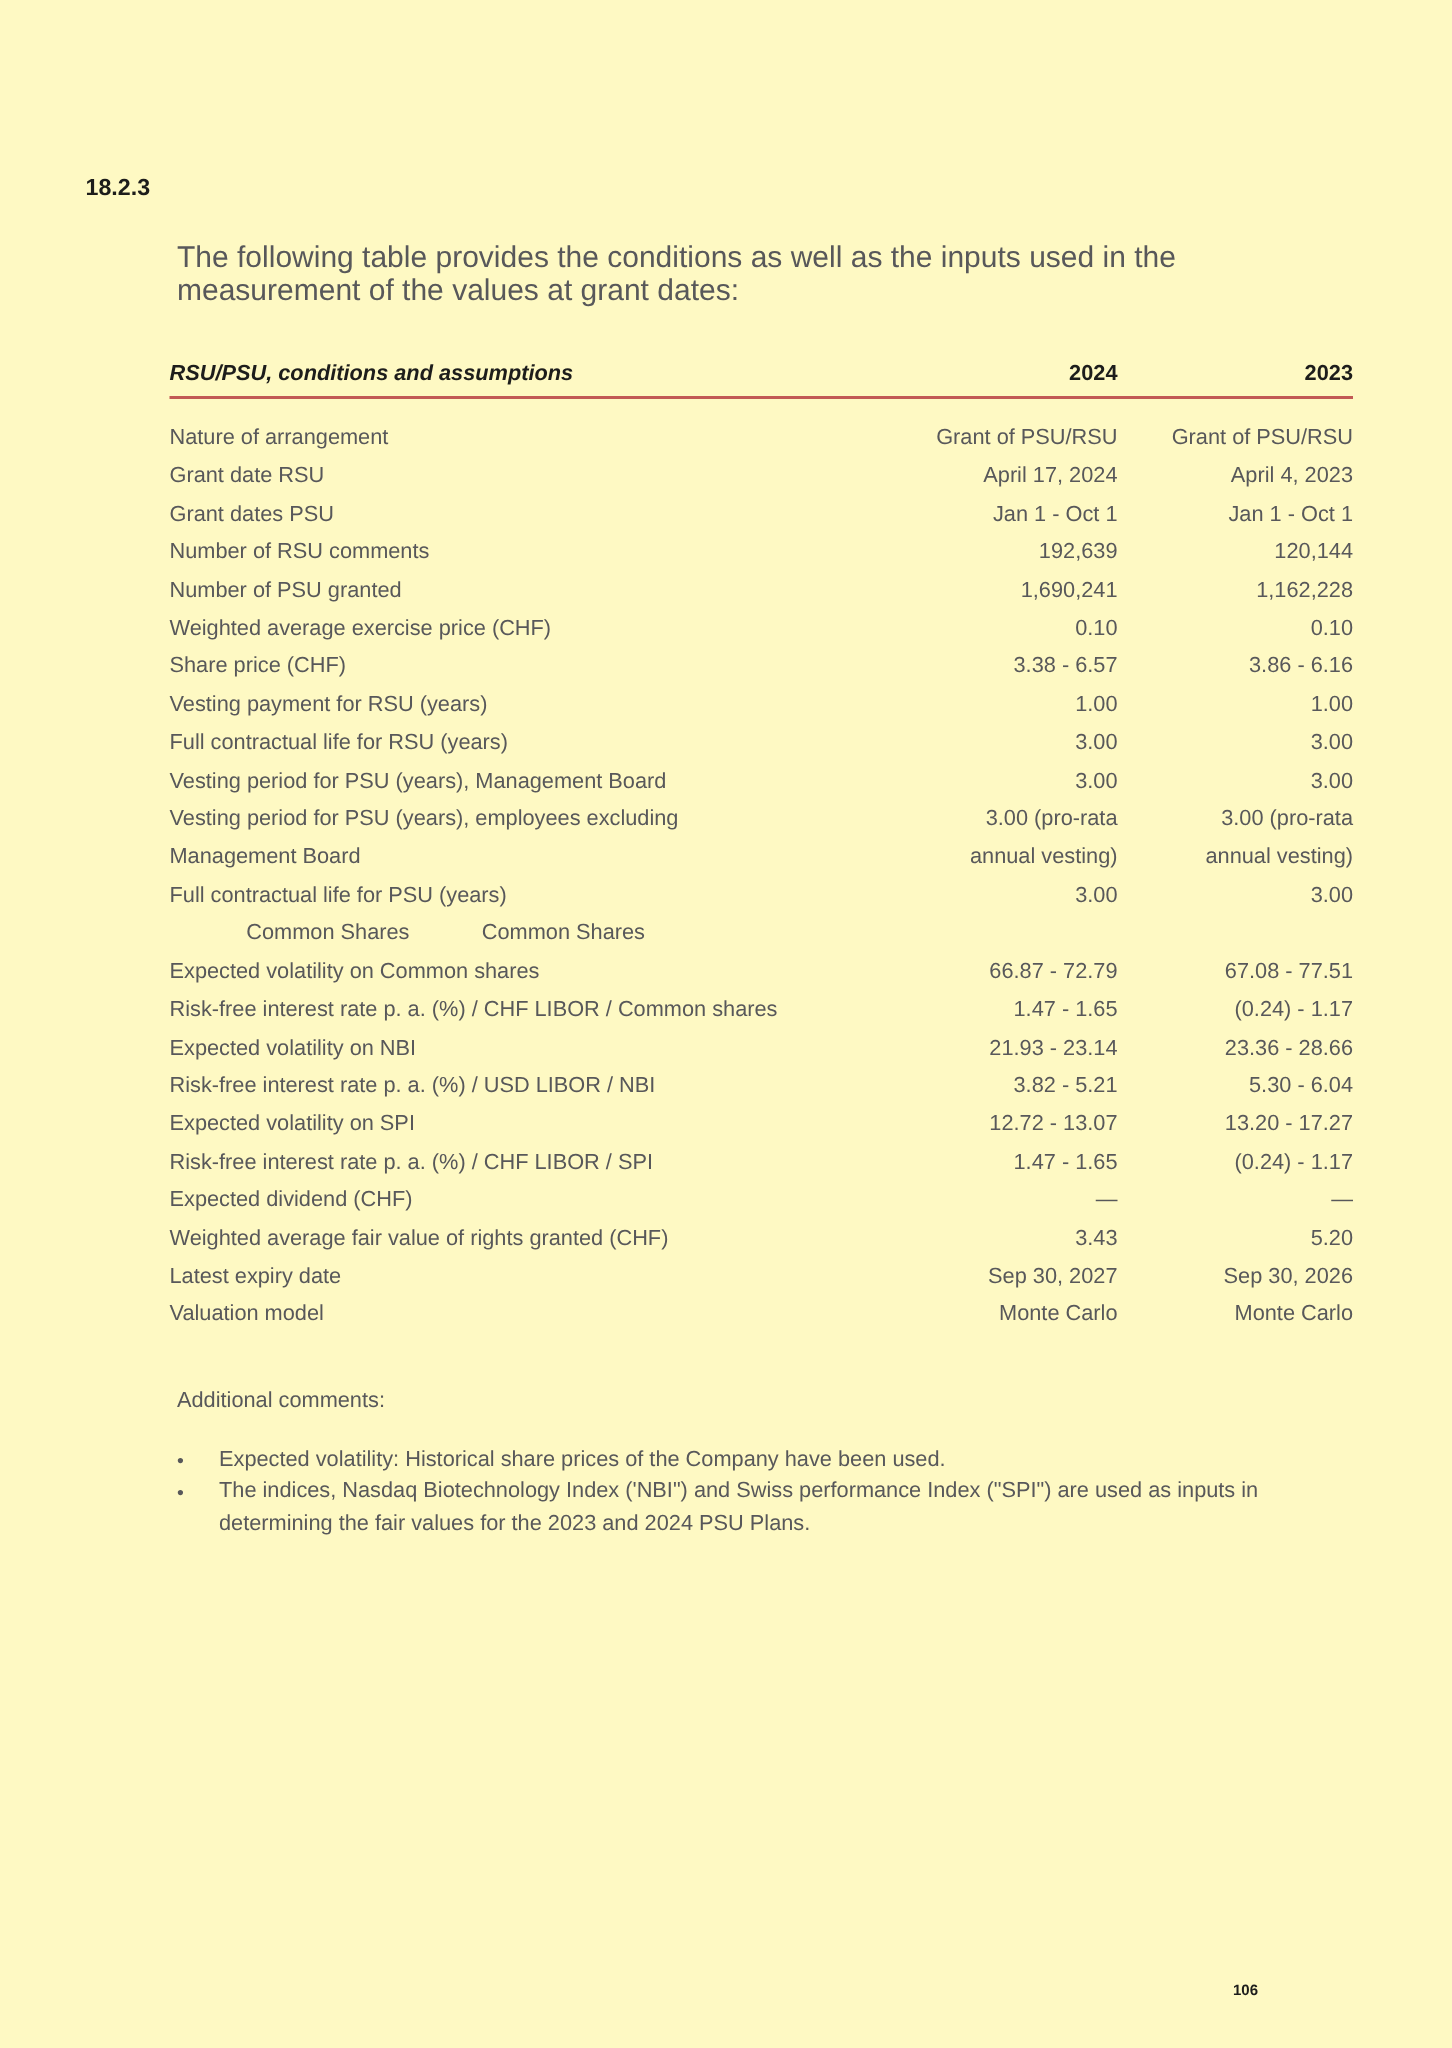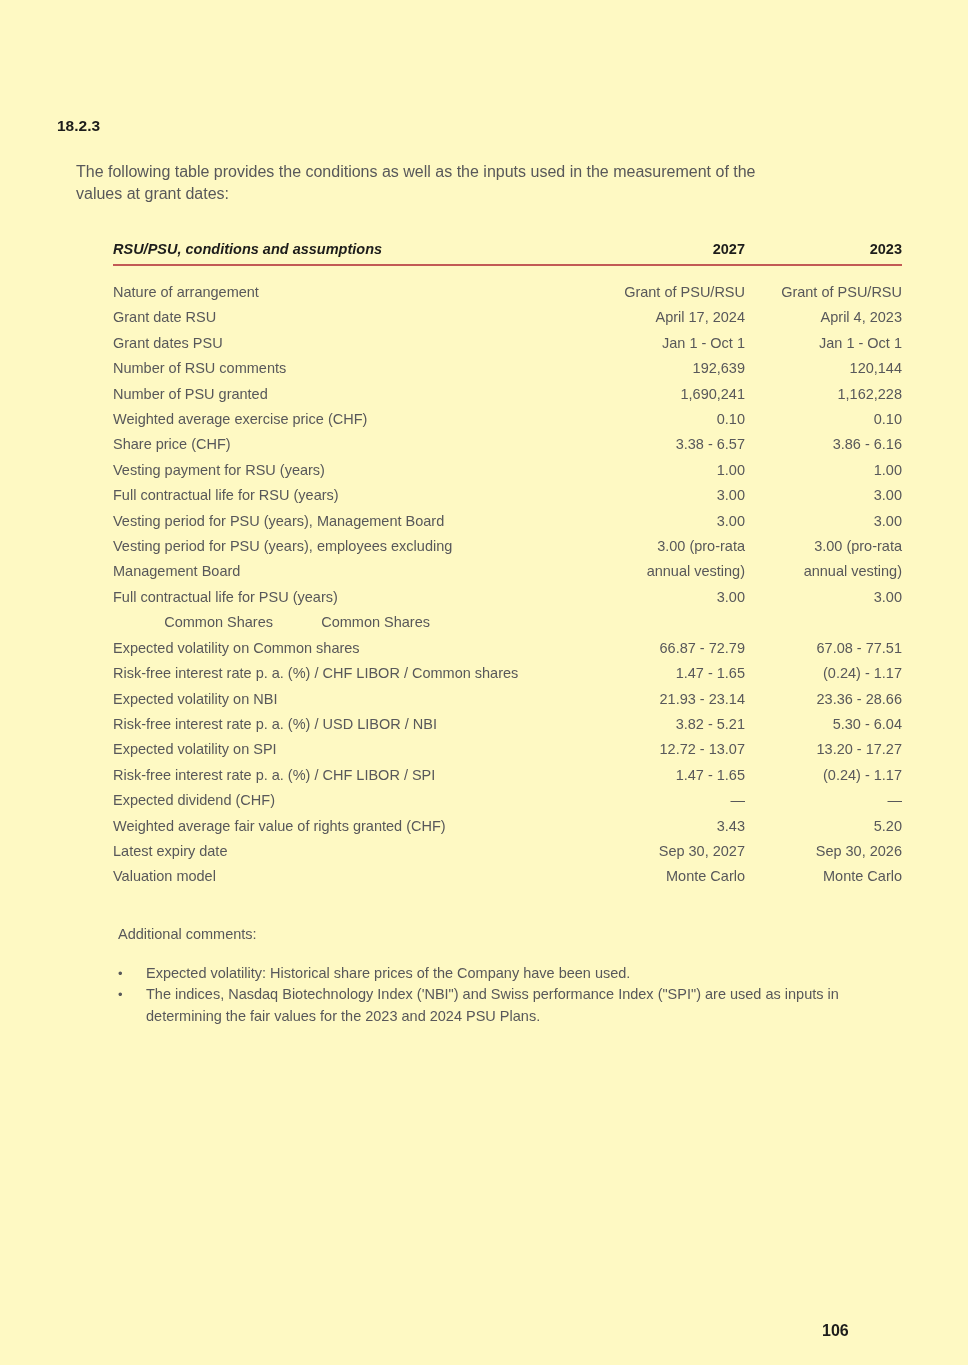--- a/index.html
+++ b/index.html
@@ -17,23 +17,23 @@
     display: flex;
     margin: 115px 0 0 57px;
     font-size: 15.5px;
     font-weight: bold;
     line-height: 22px;
     color: var(--ink);
   }
   .sec-num { width: 61px; flex: 0 0 61px; }
   .sec-title { width: 692px; }
   .intro {
-    margin: 24px 0 0 76px;
+    margin: 24px 0 0 118px;
     width: 716px;
-    font-size: 16px;
+    font-size: 20px;
     line-height: 22px;
     color: var(--body);
   }
   .table {
     margin: 36px 0 0 113px;
     width: 789px;
   }
   .thead {
     display: flex;
     font-size: 14.5px;
@@ -69,40 +69,40 @@
     color: var(--body);
   }
   .dot { width: 28px; flex: 0 0 28px; font-size: 13px; }
   .btext { width: 704px; }
   .page-number {
     position: absolute;
     top: 1322px;
     left: 822px;
     width: 31px;
     text-align: left;
-    font-size: 16px;
+    font-size: 10px;
     font-weight: bold;
     color: var(--ink);
   }
 </style>
 </head>
 <body>
 
 <div class="page">
 
   <div class="section-heading">
     <span class="sec-num">18.2.3</span>
   </div>
 
   <p class="intro">The following table provides the conditions as well as the inputs used in the measurement of the values at grant dates:</p>
 
   <div class="table">
     <div class="thead">
       <div class="tlabel">RSU/PSU, conditions and assumptions</div>
-      <div class="tval">2027</div>
+      <div class="tval">2024</div>
       <div class="tval">2023</div>
     </div>
     <div class="tbody">
         <div class="trow">
           <div class="tlabel">Nature of arrangement</div>
           <div class="tval">Grant of PSU/RSU</div>
           <div class="tval">Grant of PSU/RSU</div>
         </div>
         <div class="trow">
           <div class="tlabel">Grant date RSU</div>

